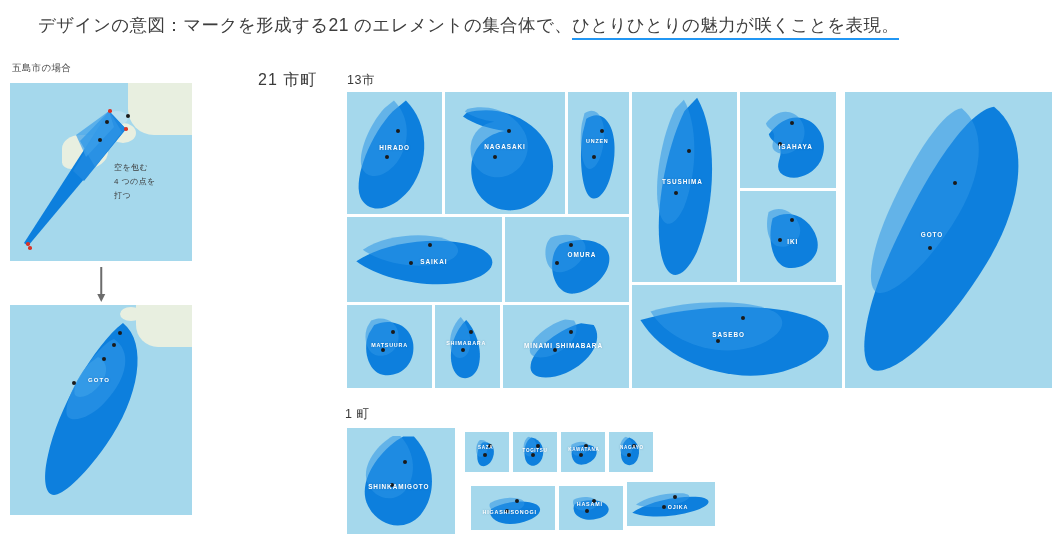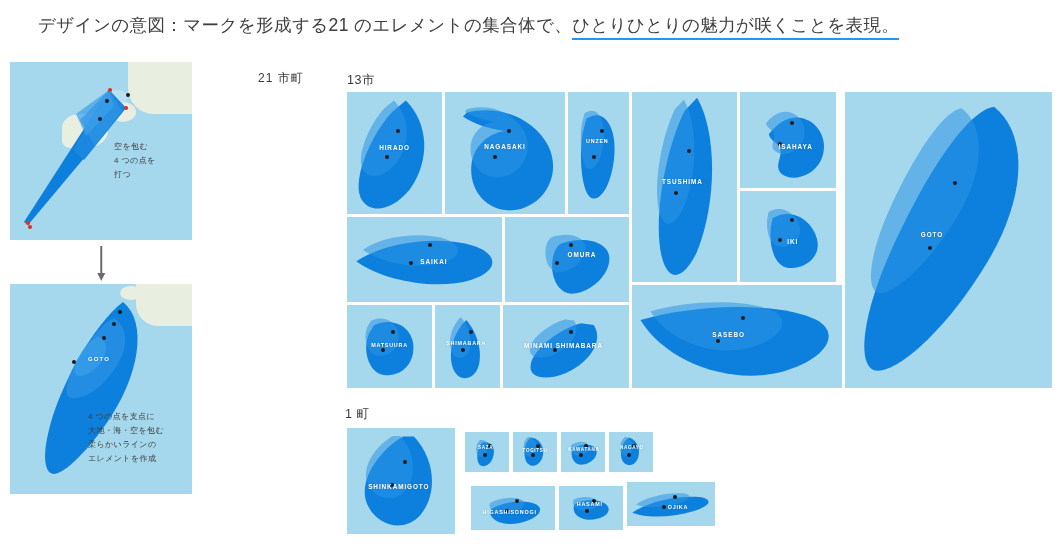--- a/index.html
+++ b/index.html
@@ -38,37 +38,38 @@
   .arrow{
     position:absolute;left:50%;top:6px;transform:translateX(-50%);
     width:1.5px;height:28px;background:#6c6c6c;
   }
   .arrow:after{
     content:"";position:absolute;left:50%;bottom:-7px;transform:translateX(-50%);
     border-left:4px solid transparent;border-right:4px solid transparent;
     border-top:8px solid #6c6c6c;
   }
   
-  .sec-big{position:absolute;left:258px;top:70px;font-size:12px;color:#3a3a3a;letter-spacing:1px;text-align:right;}
+  .sec-big{position:absolute;left:258px;top:70px;font-size:16px;color:#3a3a3a;letter-spacing:1px;text-align:right;}
   .sec-13{position:absolute;left:347px;top:72px;font-size:12.5px;color:#3a3a3a;letter-spacing:.6px;}
   .sec-8{position:absolute;left:345px;top:406px;font-size:12.5px;color:#3a3a3a;letter-spacing:.6px;}
   .grid13{position:absolute;left:347px;top:92px;width:705px;height:296px;}
   .grid8{position:absolute;left:347px;top:428px;width:320px;height:106px;}
   .cell{position:absolute;background:#a5d8ec;overflow:hidden;}
 </style>
 </head>
 <body>
 
 <div class="header">
   <div class="header-title">
     <span>デザインの意図：マークを形成する21 のエレメントの集合体で、</span><span class="u">ひとりひとりの魅力が咲くことを表現。</span>
   </div>
 </div>
 
 <div class="left-col">
+  <div class="left-label">五島市の場合</div>
 
   <div class="map" id="step1map" style="width:182px;height:178px;">
     <div class="land" style="left:118px;top:0;width:64px;height:52px;border-radius:0 0 0 26px;"></div>
     <div class="land" style="left:52px;top:52px;width:46px;height:34px;border-radius:40% 30% 50% 20%;"></div>
     <div class="land" style="left:100px;top:40px;width:26px;height:20px;border-radius:50%;"></div>
     <div class="water2" style="left:96px;top:28px;width:22px;height:14px;border-radius:50%;"></div>
     <svg width="182" height="178" style="position:absolute;left:0;top:0;">
       <polygon points="100,28 115,44 112,49 100,30" fill="#0d7fdd" opacity="0"></polygon>
       <polygon points="99,28 116,46 18,163 14,160" fill="#0d7fdd"></polygon>
       <polygon points="99,28 116,46 74,98 63,88" fill="#1b87e0"></polygon>
@@ -99,26 +100,20 @@
     <svg width="182" height="210" style="position:absolute;left:0;top:0;">
       <path d="M113,18 C138,38 130,92 96,140 C72,174 52,190 44,190 C36,190 32,176 38,150 C48,104 84,40 113,18 Z" fill="#0d7fdd"></path>
       <path d="M104,34 C122,46 118,72 96,96 C82,112 64,118 58,112 C52,104 64,76 82,54 C90,44 98,36 104,34 Z" fill="#2a92e4" opacity=".75"></path>
       <path d="M88,52 C100,58 98,72 86,84 C78,92 68,94 65,90 C62,84 70,68 80,58 Z" fill="#3fa3ea" opacity=".6"></path>
     </svg>
     <div class="dot" style="left:108px;top:26px;"></div>
     <div class="dot" style="left:102px;top:38px;"></div>
     <div class="dot" style="left:92px;top:52px;"></div>
     <div class="dot" style="left:62px;top:76px;"></div>
     <div class="mlabel" style="left:78px;top:72px;font-size:6px;">GOTO</div>
-    <div class="note" style="left:78px;top:126px;">
-      <div>4 つの点を支点に</div>
-      <div>大地・海・空を包む</div>
-      <div>柔らかいラインの</div>
-      <div>エレメントを作成</div>
-    </div>
   </div>
 </div>
 
 <div class="sec-big">21 市町</div>
 <div class="sec-13">13市</div>
 <div class="sec-8">1 町</div>
 
 <div class="grid13" id="grid13">
     <div class="cell" style="left: 0px; top: 0px; width: 95px; height: 122px;">
       <div class="land" style="left: 59px; top: 0px; width: 44px; height: 37px; border-radius: 30% 50% 40% 35%; opacity: 1;"></div>

